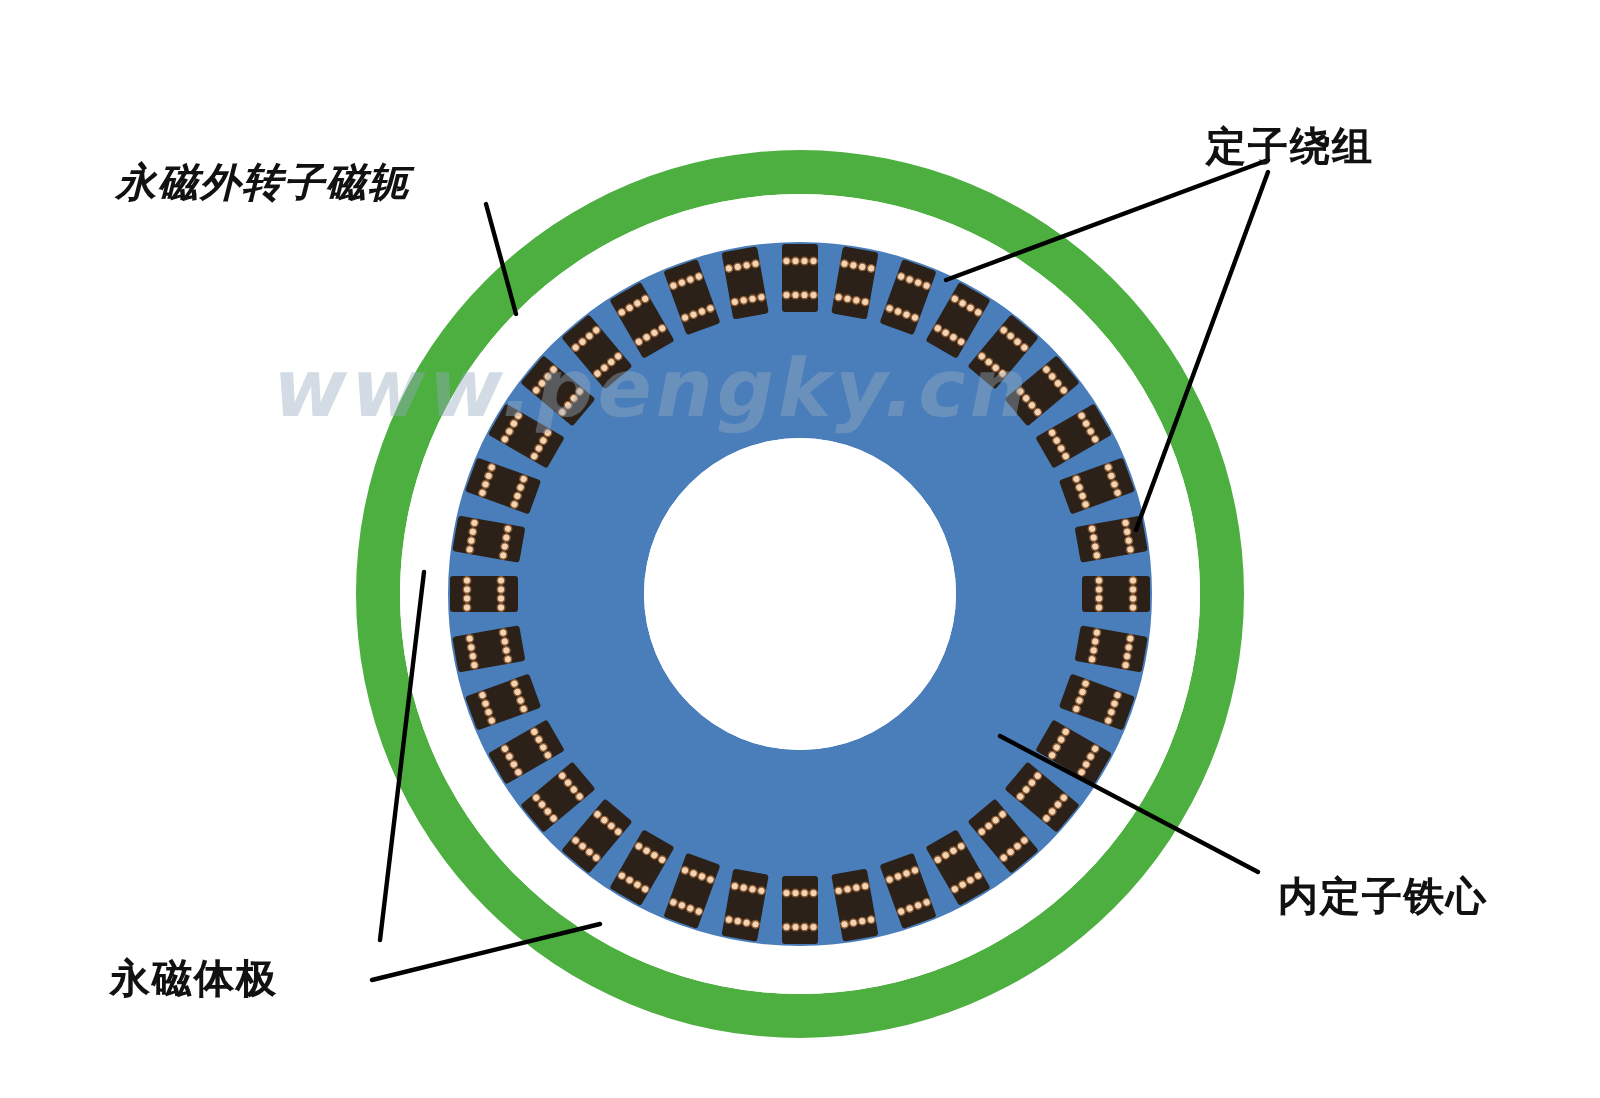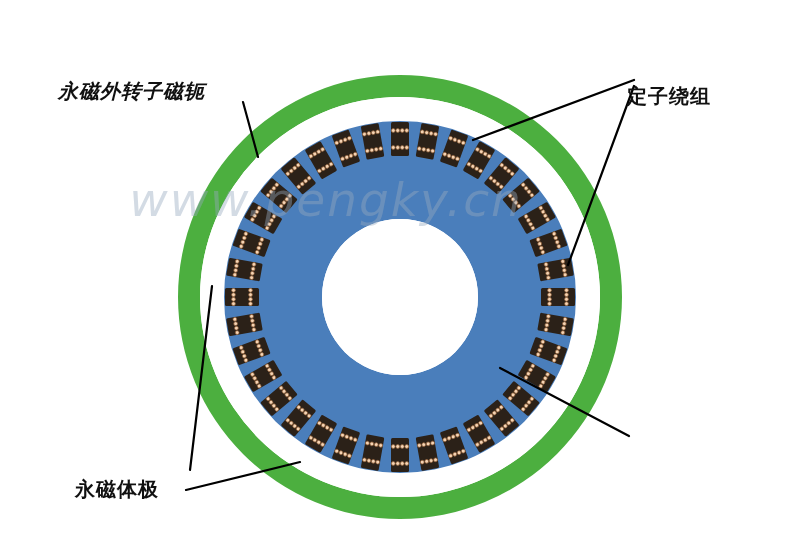--- a/index.html
+++ b/index.html
@@ -15,30 +15,30 @@
   .label{
     position:absolute;
     color:#111111;
     font-size:20px;
     font-weight:bold;
     letter-spacing:1px;
     white-space:nowrap;
     font-family:"DejaVu Sans","Liberation Sans",sans-serif;
   }
   #lbl-yoke{left:58px;top:78px;font-style:italic;}
-  #lbl-winding{left:627px;top:60px;margin-top:23px;}
-  #lbl-magnet{left:55px;top:476px;margin-left:20px;}
+  #lbl-winding{left:603px;top:60px;}
+  #lbl-magnet{left:55px;top:476px;}
   #lbl-core{left:639px;top:435px;}
   .wm{
     position:absolute;
     left:0;top:172px;width:652px;
     text-align:center;
-    font-size:47px;
+    font-size:40px;
     font-style:italic;
-    font-weight:normal;
+    font-weight:bold;
     letter-spacing:2px;
     color:rgba(150,170,190,0.42);
     font-family:"DejaVu Sans","Liberation Sans",sans-serif;
     pointer-events:none;
     user-select:none;
   }
 </style>
 </head>
 <body>
 
@@ -481,14 +481,15 @@
         <line x1="634" y1="86" x2="568" y2="265" stroke="#000000" stroke-width="2.2" stroke-linecap="round"></line>
         <line x1="190" y1="470" x2="212" y2="286" stroke="#000000" stroke-width="2.2" stroke-linecap="round"></line>
       </g>
   </svg>
 
   <div class="wm">www.pengky.cn</div>
 
   <div class="label" id="lbl-yoke">永磁外转子磁轭</div>
   <div class="label" id="lbl-winding">定子绕组</div>
   <div class="label" id="lbl-magnet">永磁体极</div>
+  <div class="label" id="lbl-core">内定子铁心</div>
 
 </div>
 
 </body></html>

